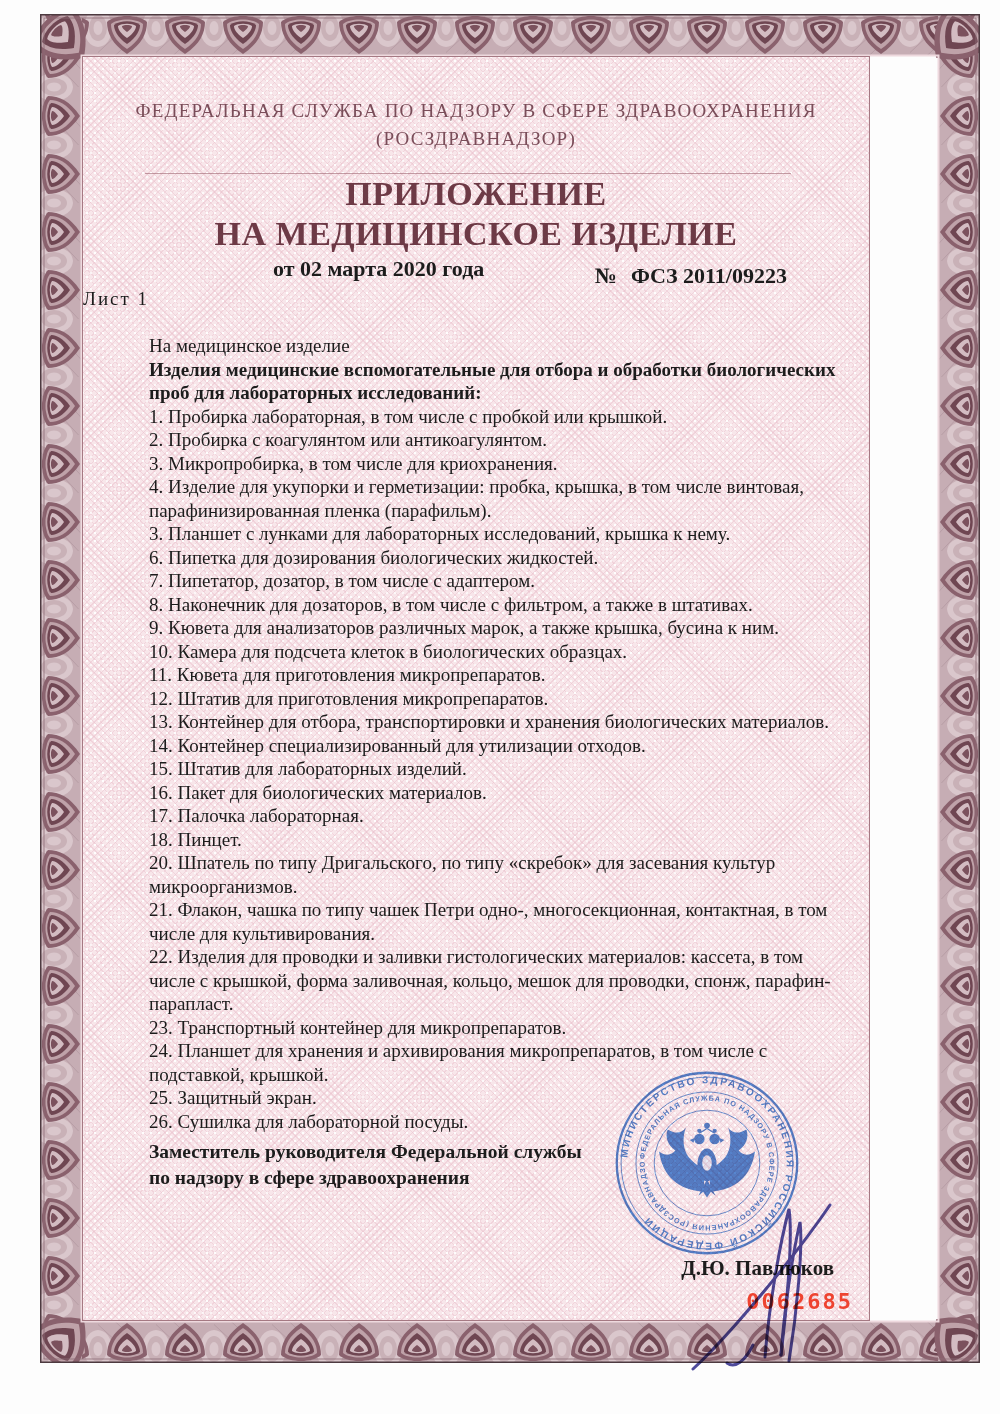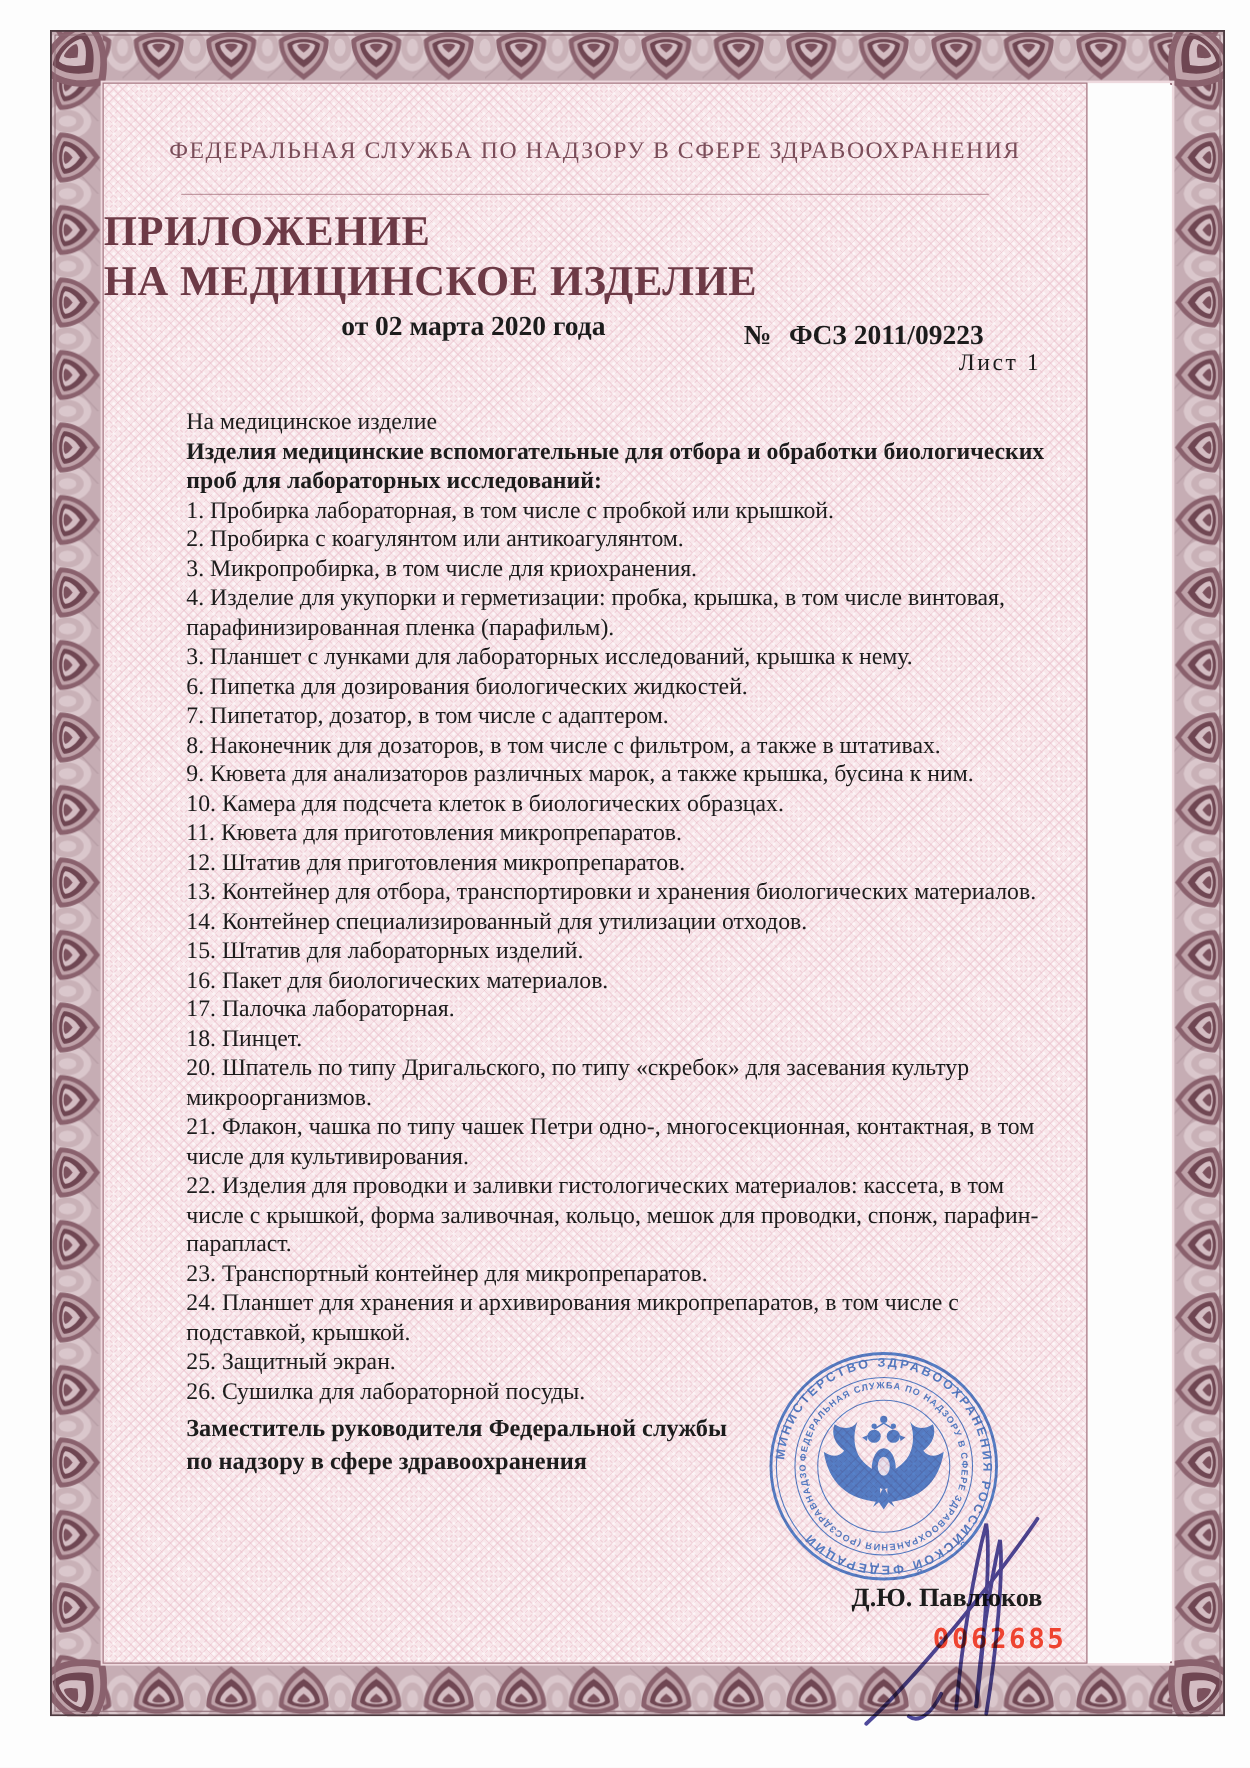--- a/index.html
+++ b/index.html
@@ -1,44 +1,44 @@
 <!DOCTYPE html>
 <html><head>
 <meta charset="utf-8">
 <style>
   html,body{margin:0;padding:0;}
   body{
     width:1000px;height:1414px;position:relative;background:#fdfdfd;
     font-family:"Liberation Serif", serif;color:#1c1c1c;overflow:hidden;
   }
-  .doc-frame{position:absolute;left:40px;top:24px;width:872px;height:1349px;}
+  .doc-frame{position:absolute;left:40px;top:14px;width:872px;height:1349px;}
   .guilloche{position:absolute;left:0;top:0;width:940px;height:1349px;display:block;}
   .inner{
     position:absolute;left:42px;top:42px;right:42px;bottom:42px;
     border:1px solid #a57983;
     background-color:#f8e6ea;
     background-image:
       radial-gradient(rgba(255,255,255,.95) 1px, rgba(255,255,255,0) 1.6px),
       radial-gradient(rgba(255,255,255,.75) 1px, rgba(255,255,255,0) 1.6px),
       repeating-linear-gradient(45deg, rgba(233,190,202,.45) 0 1px, rgba(233,190,202,0) 1px 5px),
       repeating-linear-gradient(-45deg, rgba(233,190,202,.45) 0 1px, rgba(233,190,202,0) 1px 5px);
     background-size:8px 8px, 8px 8px, auto, auto;
     background-position:0 0, 4px 4px, 0 0, 0 0;
   }
   .org{ text-align:center;font-size:19px;line-height:28px;letter-spacing:1.2px;
         color:#7a4d59;}
   .org.first{margin-top:40px;}
   .divider{margin:20px 78px 0 62px;border-top:1px solid rgba(165,110,122,.65);height:0;}
-  .title{ font-weight:bold;font-size:34px;line-height:40px;
-          color:#6d3a46;letter-spacing:.5px;margin-top:10px;}
+  .title{ text-align:center;font-weight:bold;font-size:34px;line-height:40px;
+          color:#6d3a46;letter-spacing:.5px;}
   .meta-row{margin:2px 30px 0 66px;height:30px;position:relative;font-weight:bold;font-size:22px;}
   .meta-date{position:absolute;left:124px;top:0;}
   .meta-number{position:absolute;left:412px;top:7px;padding-left:34px;}
   .meta-number .no{margin-right:14px;}
-  .sheet{margin:2px 36px 0 0;text-align:right;font-size:19px;letter-spacing:2px;}
+  .sheet{margin:2px 36px 0 0;text-align:left;font-size:19px;letter-spacing:2px;}
   .body-text{margin:24px 30px 0 66px;font-size:19px;line-height:23.5px;}
   .body-text p{margin:0;padding:0;}
   .body-text p.bold{font-weight:bold;}
   .signer{margin-top:6px;font-weight:bold;font-size:19.5px;line-height:26px;}
   .signer-name{position:absolute;right:35px;top:1199px;font-weight:bold;font-size:21px;}
   .serial{position:absolute;right:16px;top:1232px;font-family:"DejaVu Sans Mono", monospace;
           font-size:22px;letter-spacing:2px;color:#ee4330;font-weight:bold;}
   .stamp{position:absolute;left:528px;top:1010px;width:192px;height:192px;
          opacity:.88;mix-blend-mode:multiply;}
   .autograph{position:absolute;left:510px;top:1060px;width:290px;height:270px;
@@ -91,20 +91,21 @@
       <use href="#petal" transform="translate(917,1326) rotate(135) scale(1.4)"></use>
 
       <rect x="0.75" y="0.75" width="938.5" height="1347.5" fill="none" stroke="#4d3a40" stroke-width="1.5"></rect>
       <rect x="4" y="4" width="932" height="1341" fill="none" stroke="#8d6b75" stroke-width="0.8"></rect>
       <rect x="41.5" y="41.5" width="857" height="1266" fill="none" stroke="#eed9de" stroke-width="2"></rect>
     </svg>
 
     <div class="inner">
 
       <div class="org first">ФЕДЕРАЛЬНАЯ СЛУЖБА ПО НАДЗОРУ В СФЕРЕ ЗДРАВООХРАНЕНИЯ</div>
+      <div class="org">(РОСЗДРАВНАДЗОР)</div>
 
       <div class="divider"></div>
 
       <div class="title">
         <div>ПРИЛОЖЕНИЕ</div>
         <div>НА МЕДИЦИНСКОЕ ИЗДЕЛИЕ</div>
       </div>
 
       <div class="meta-row">
         <span class="meta-date">от  02 марта 2020 года</span>

